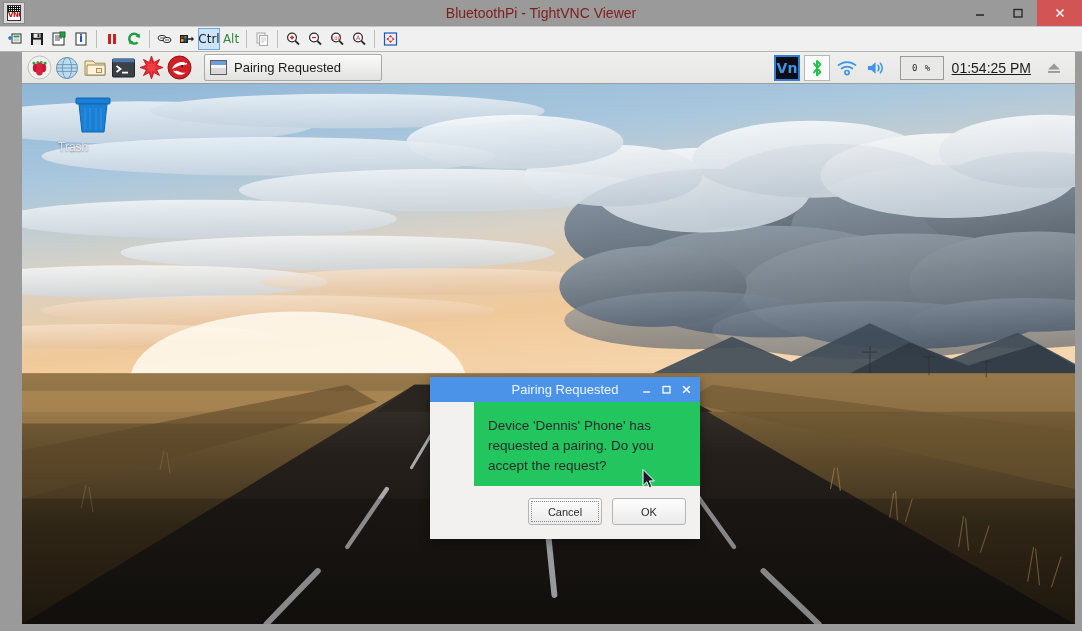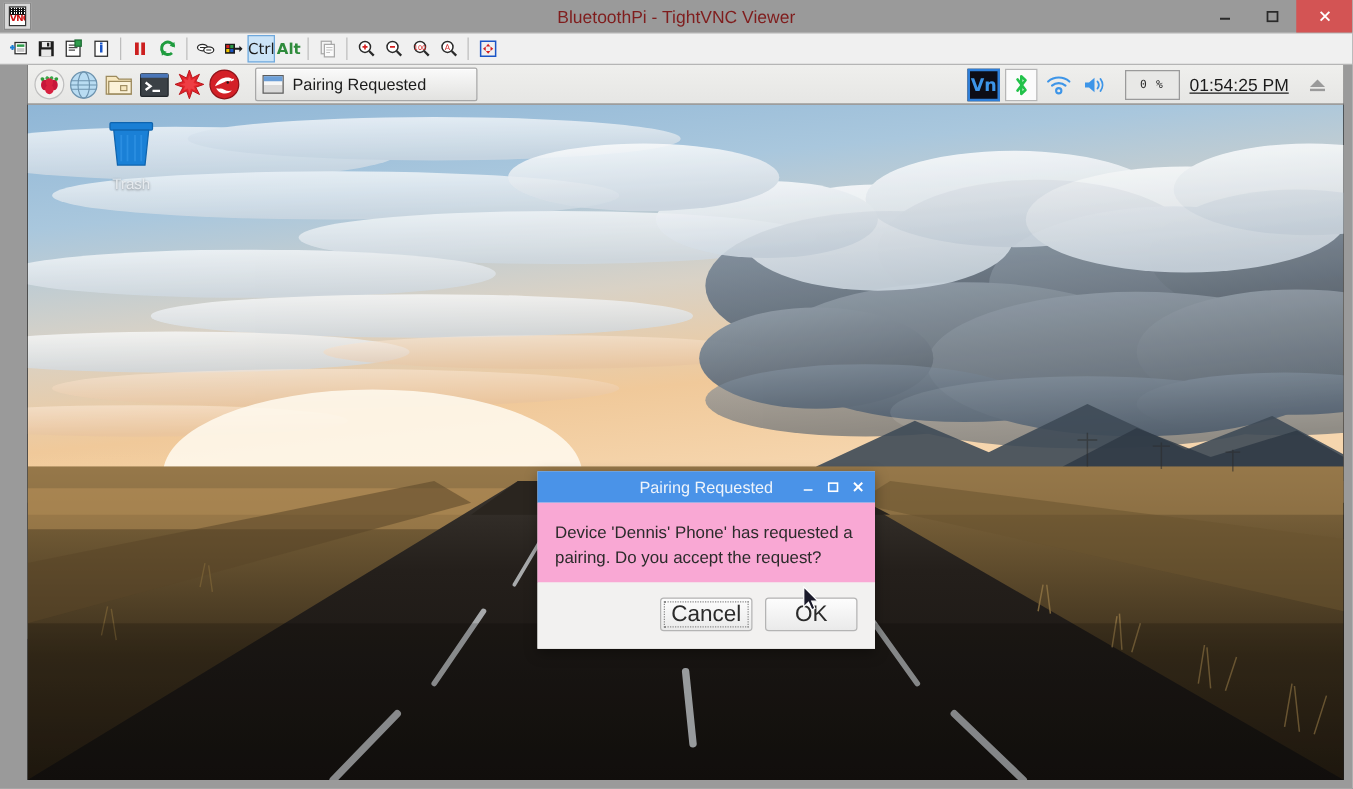--- a/index.html
+++ b/index.html
@@ -136,21 +136,21 @@
     height: 18px;
     background: #bdbdbd;
     margin: 0 4px;
   }
   .tb-label {
     font-size: 12px;
     font-family: "DejaVu Sans", sans-serif;
     line-height: 12px;
   }
   .tb-label.ctrl { color: #1c1c1c; }
-  .tb-label.alt  { color: #2f8b3c; font-weight: bold; }
+  .tb-label.alt  { color: #2f8b3c; }
 
   
   .remote-area {
     flex: 1 1 auto;
     position: relative;
     background: #9a9a9a;
     padding: 0 7px 7px 22px;
     box-sizing: border-box;
     overflow: hidden;
   }
@@ -283,24 +283,24 @@
     position: absolute;
     top: 32px; left: 0; right: 0; bottom: 0;
     overflow: hidden;
     background: #0b0b0b;
   }
   .wall-svg { display: block; width: 100%; height: 100%; }
 
   
   .desktop-icon {
     position: absolute;
-    left: 48px;
+    left: 36px;
     top: 8px;
     width: 70px;
-    text-align: center;
+    text-align: left;
     z-index: 5;
   }
   .trash-glyph { display: block; margin: 0 auto; }
   .desktop-icon .label {
     display: block;
     margin-top: 2px;
     font-size: 12px;
     color: #e9ecef;
     text-shadow: 0 1px 2px rgba(0,0,0,.55);
     opacity: .82;
@@ -341,41 +341,42 @@
   .dlg-btn {
     width: 20px;
     height: 25px;
     display: flex;
     align-items: center;
     justify-content: center;
     color: #ffffff;
   }
   .dlg-body {
     padding: 14px 14px 10px 14px;
-    background: #f9a8d4;
+    background: #22c55e;
+    margin-left: 44px;
   }
   .dlg-msg {
     font-size: 13.5px;
     color: #2b2b2b;
     line-height: 20px;
   }
   .dlg-buttons {
     display: flex;
     justify-content: flex-end;
     gap: 10px;
     padding: 12px 14px 14px 14px;
     background: #f2f1f0;
   }
   .dlg-button {
     min-width: 74px;
     height: 27px;
     background: linear-gradient(#fdfdfd, #eaeaea);
     border: 1px solid #b4b4b4;
     border-radius: 3px;
-    font-size: 18px;
+    font-size: 11px;
     color: #2b2b2b;
     display: flex;
     align-items: center;
     justify-content: center;
     box-sizing: border-box;
     position: relative;
   }
   .dlg-button.focus::after {
     content: "";
     position: absolute;

